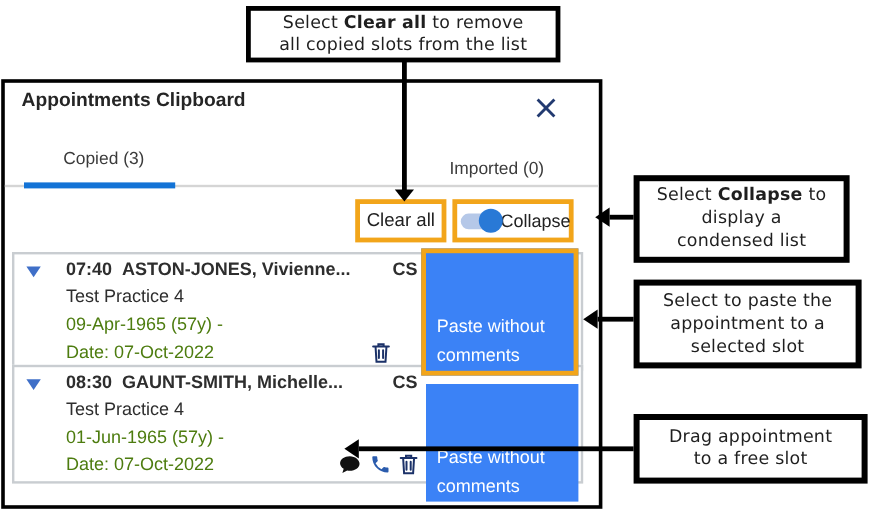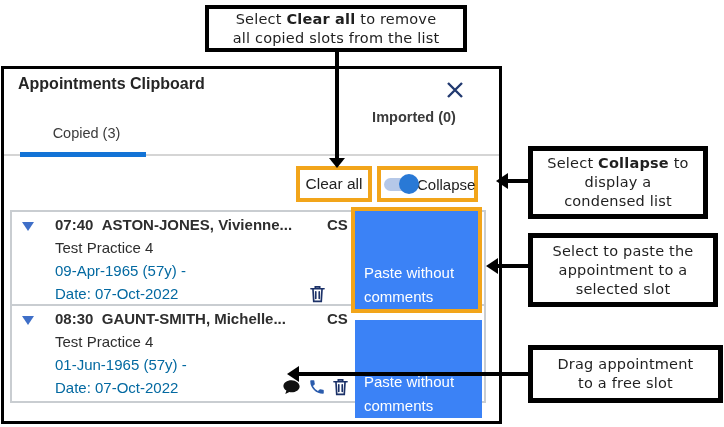--- a/index.html
+++ b/index.html
@@ -36,21 +36,21 @@
              display:flex;align-items:center;padding-left:3px;cursor:pointer;}
   .toggle{position:relative;width:31px;height:13px;background:#B5C8E8;border-radius:7px;flex:none;}
   .toggle-knob{position:absolute;right:-4px;top:-4px;width:20px;height:20px;border-radius:50%;background:#2979D6;}
   .collapse-label{font-size:15px;color:#222;margin-left:2px;}
 
   .card{width:476px;height:99px;border:2px solid #C9CDD1;background:#fff;}
   .tri{width:0;height:0;border-left:6px solid transparent;border-right:6px solid transparent;
        border-top:9px solid #3F6FC8;cursor:pointer;}
   .l-main{font-size:15px;font-weight:700;color:#2e2e2e;white-space:nowrap;}
   .l-reg{font-size:15px;color:#2e2e2e;white-space:nowrap;}
-  .l-gray{font-size:15px;color:#0369a1;white-space:nowrap;}
+  .l-gray{font-size:15px;color:#4d7c0f;white-space:nowrap;}
   .code{font-size:15px;font-weight:700;color:#2e2e2e;}
 
   .paste-btn{background:#3b82f6;color:#fff;font-size:15px;line-height:24px;
              display:flex;align-items:flex-end;cursor:pointer;z-index:20;}
   .paste-inner{padding-left:9px;padding-right:14px;}
   .paste-hl{border:4px solid #F2A51A;}
   .icon{display:block;}
 </style>
 </head>
 <body>
@@ -66,21 +66,21 @@
 
   <div class="abs panel-title">Appointments Clipboard</div>
 
   <div class="abs close-btn">
     <svg class="icon" width="26" height="26" viewBox="0 0 26 26">
       <path d="M6 6 L20 20 M20 6 L6 20" stroke="#223A70" stroke-width="2.4" fill="none"></path>
     </svg>
   </div>
 
   <div class="abs tab" style="left:20px;top:56px;width:125px;">Copied (3)</div>
-  <div class="abs tab" style="left:345px;top:40px;width:130px;font-weight:bold;">Imported (0)</div>
+  <div class="abs tab" style="left:345px;top:64px;width:130px;">Imported (0)</div>
 
   <div class="abs tab-sep"></div>
   <div class="abs tab-indicator"></div>
 
   <div class="abs clear-all">Clear all</div>
 
   <div class="abs collapse-group">
     <span class="toggle">
       <span class="toggle-knob"></span>
     </span>

